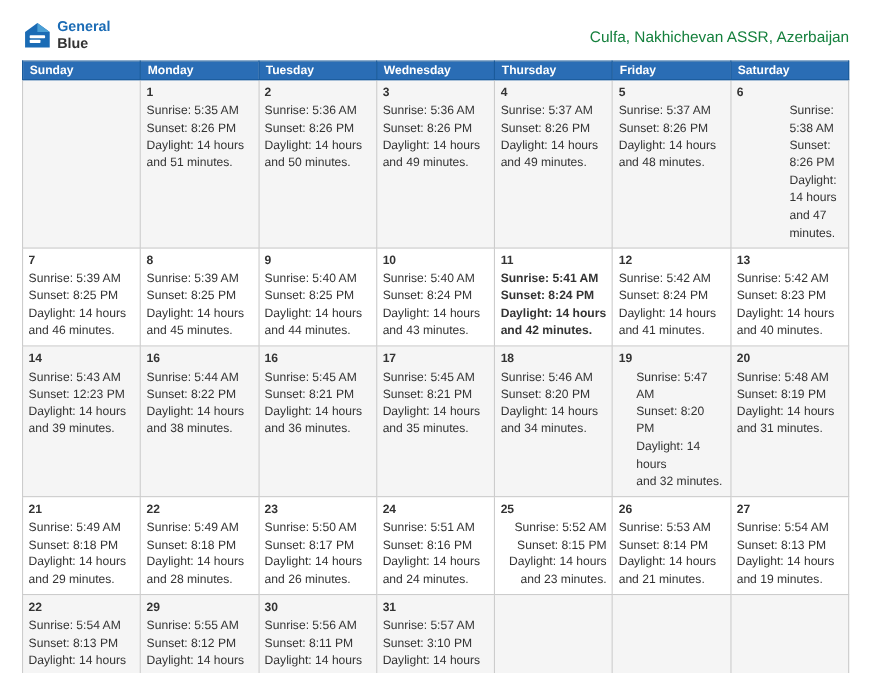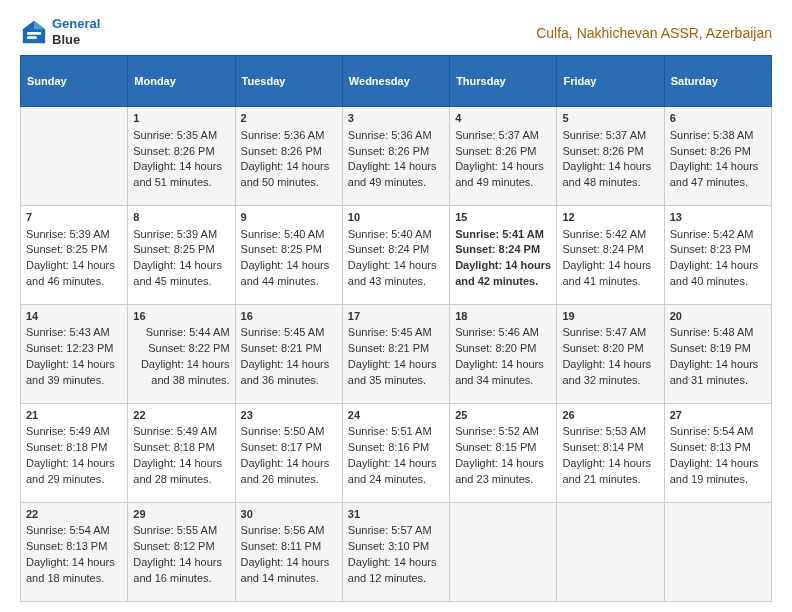--- a/index.html
+++ b/index.html
@@ -43,34 +43,34 @@
       text-align: right;
     }
     .month-title {
       font-size: 36px;
       font-weight: bold;
       color: #222;
       line-height: 1;
     }
     .location {
       font-size: 14px;
-      color: #a16207;
+      color: #15803d;
       margin-top: 2px;
     }
     .calendar {
       width: 100%;
       border-collapse: collapse;
       flex: 1;
       font-size: 9.5px;
     }
     .calendar thead tr th {
       background: #2a6db5;
       color: #fff;
       text-align: left;
-      padding: 19px 6px;
+      padding: 2px 6px;
       font-size: 11px;
       font-weight: bold;
       border: 1px solid #1a5a9a;
     }
     .calendar tbody tr td {
       border: 1px solid #ccc;
       vertical-align: top;
       padding: 4px 5px;
       width: calc(100% / 7);
       height: 80px;
@@ -165,21 +165,21 @@
           </td>
           <td>
             <span class="day-num">5</span>
             <div class="day-info" style="white-space: pre-line;">Sunrise: 5:37 AM
 Sunset: 8:26 PM
 Daylight: 14 hours
 and 48 minutes.</div>
           </td>
           <td>
             <span class="day-num">6</span>
-            <div class="day-info" style="white-space: pre-line;">Sunrise: 5:38 AM
+            <div class="day-info" style="white-space: pre-line; margin-left: 48px;">Sunrise: 5:38 AM
 Sunset: 8:26 PM
 Daylight: 14 hours
 and 47 minutes.</div>
           </td>
         </tr>
         <tr>
           <td>
             <span class="day-num">7</span>
             <div class="day-info" style="white-space: pre-line;">Sunrise: 5:39 AM
 Sunset: 8:25 PM
@@ -201,21 +201,21 @@
 and 44 minutes.</div>
           </td>
           <td>
             <span class="day-num">10</span>
             <div class="day-info" style="white-space: pre-line;">Sunrise: 5:40 AM
 Sunset: 8:24 PM
 Daylight: 14 hours
 and 43 minutes.</div>
           </td>
           <td>
-            <span class="day-num">15</span>
+            <span class="day-num">11</span>
             <div class="day-info" style="white-space: pre-line; font-weight: bold;">Sunrise: 5:41 AM
 Sunset: 8:24 PM
 Daylight: 14 hours
 and 42 minutes.</div>
           </td>
           <td>
             <span class="day-num">12</span>
             <div class="day-info" style="white-space: pre-line;">Sunrise: 5:42 AM
 Sunset: 8:24 PM
 Daylight: 14 hours
@@ -232,21 +232,21 @@
         <tr>
           <td>
             <span class="day-num">14</span>
             <div class="day-info" style="white-space: pre-line;">Sunrise: 5:43 AM
 Sunset: 12:23 PM
 Daylight: 14 hours
 and 39 minutes.</div>
           </td>
           <td>
             <span class="day-num">16</span>
-            <div class="day-info" style="white-space: pre-line; text-align: right;">Sunrise: 5:44 AM
+            <div class="day-info" style="white-space: pre-line;">Sunrise: 5:44 AM
 Sunset: 8:22 PM
 Daylight: 14 hours
 and 38 minutes.</div>
           </td>
           <td>
             <span class="day-num">16</span>
             <div class="day-info" style="white-space: pre-line;">Sunrise: 5:45 AM
 Sunset: 8:21 PM
 Daylight: 14 hours
 and 36 minutes.</div>
@@ -260,21 +260,21 @@
           </td>
           <td>
             <span class="day-num">18</span>
             <div class="day-info" style="white-space: pre-line;">Sunrise: 5:46 AM
 Sunset: 8:20 PM
 Daylight: 14 hours
 and 34 minutes.</div>
           </td>
           <td>
             <span class="day-num">19</span>
-            <div class="day-info" style="white-space: pre-line;">Sunrise: 5:47 AM
+            <div class="day-info" style="white-space: pre-line; margin-left: 16px;">Sunrise: 5:47 AM
 Sunset: 8:20 PM
 Daylight: 14 hours
 and 32 minutes.</div>
           </td>
           <td>
             <span class="day-num">20</span>
             <div class="day-info" style="white-space: pre-line;">Sunrise: 5:48 AM
 Sunset: 8:19 PM
 Daylight: 14 hours
 and 31 minutes.</div>
@@ -304,21 +304,21 @@
           </td>
           <td>
             <span class="day-num">24</span>
             <div class="day-info" style="white-space: pre-line;">Sunrise: 5:51 AM
 Sunset: 8:16 PM
 Daylight: 14 hours
 and 24 minutes.</div>
           </td>
           <td>
             <span class="day-num">25</span>
-            <div class="day-info" style="white-space: pre-line;">Sunrise: 5:52 AM
+            <div class="day-info" style="white-space: pre-line; text-align: right;">Sunrise: 5:52 AM
 Sunset: 8:15 PM
 Daylight: 14 hours
 and 23 minutes.</div>
           </td>
           <td>
             <span class="day-num">26</span>
             <div class="day-info" style="white-space: pre-line;">Sunrise: 5:53 AM
 Sunset: 8:14 PM
 Daylight: 14 hours
 and 21 minutes.</div>

